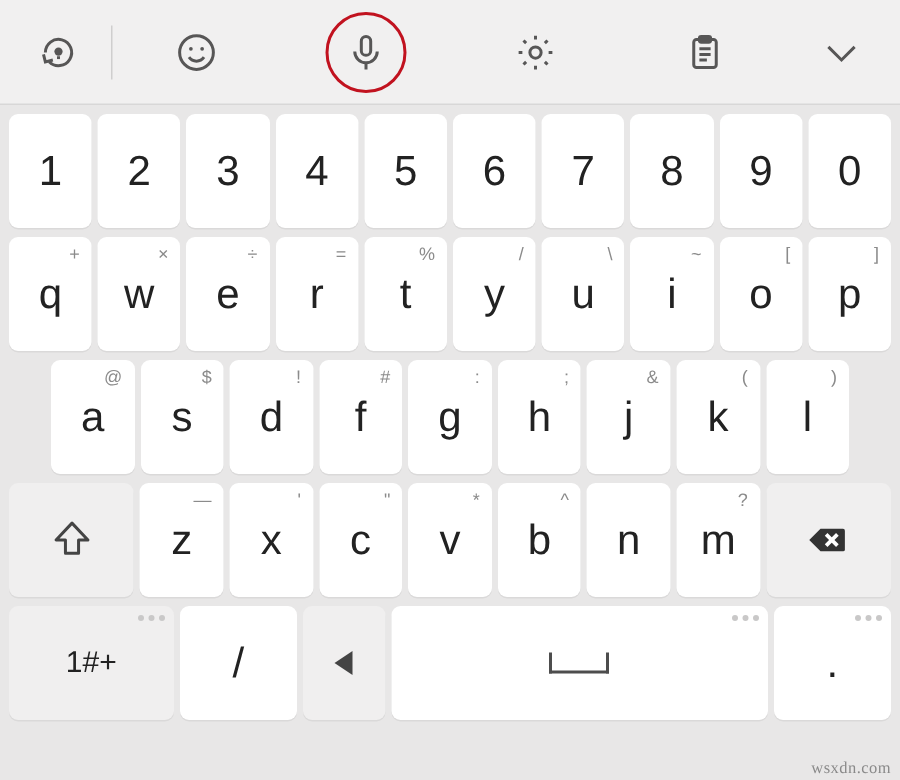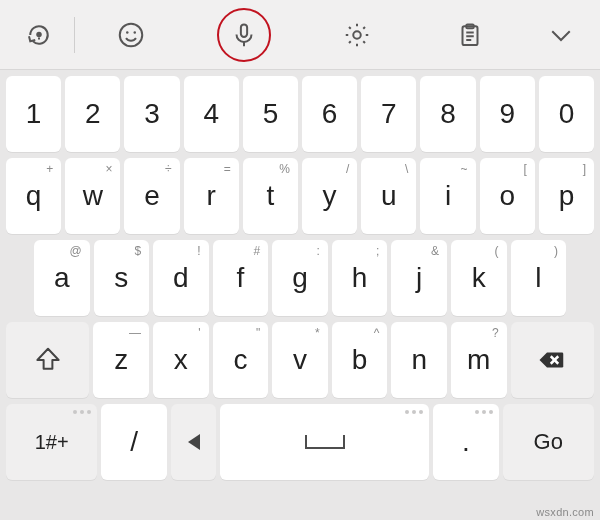--- a/index.html
+++ b/index.html
@@ -53,21 +53,21 @@
     .key-gray { background: #f0efef; }
     .key-space { flex: 3.2; }
     .space-glyph {
       width: 40px; height: 14px; border: 2px solid #4d4d4d; border-top: none;
     }
     .shift-svg, .bksp-svg { width: 30px; height: 30px; }
     .dot-row { display: flex; gap: 3px; }
     .dot { width: 4px; height: 4px; background: #c9c8c8; border-radius: 50%; }
     .arrow-left-key .tri { width: 0; height: 0; border-top: 8px solid transparent; border-bottom: 8px solid transparent; border-right: 12px solid #444; }
     .watermark {
-      position: absolute; right: 6px; bottom: 2px; font-size: 11px; color: #8a8a8a; letter-spacing: .3px;
+      position: absolute; right: 6px; bottom: 2px; font-size: 11px; color: #8a8a8a; letter-spacing: .3px; font-family: Liberation Serif, serif;
     }
     .key-label { pointer-events: none; }
   </style>
 </head>
 <body>
 
 <div class="toolbar">
   <div class="tb-slot-narrow">
     <svg class="tb-icon" viewBox="0 0 24 24">
       <path d="M5 12a7 7 0 1 1 2 4.9"></path>
@@ -306,20 +306,17 @@
     <div class="key" style="flex:1;">
       <span class="sup" style="right:6px;top:6px;">
         <span class="dot-row">
             <span class="dot"></span>
             <span class="dot"></span>
             <span class="dot"></span>
           </span>
       </span>
       <span class="key-label">.</span>
     </div>
-    <div class="key key-gray" style="flex:1.4;font-size:22px;">
-        <span class="key-label">Go</span>
-      </div>
   </div>
 
 </div>
 
 <div class="watermark">wsxdn.com</div>
 
 </body></html>

